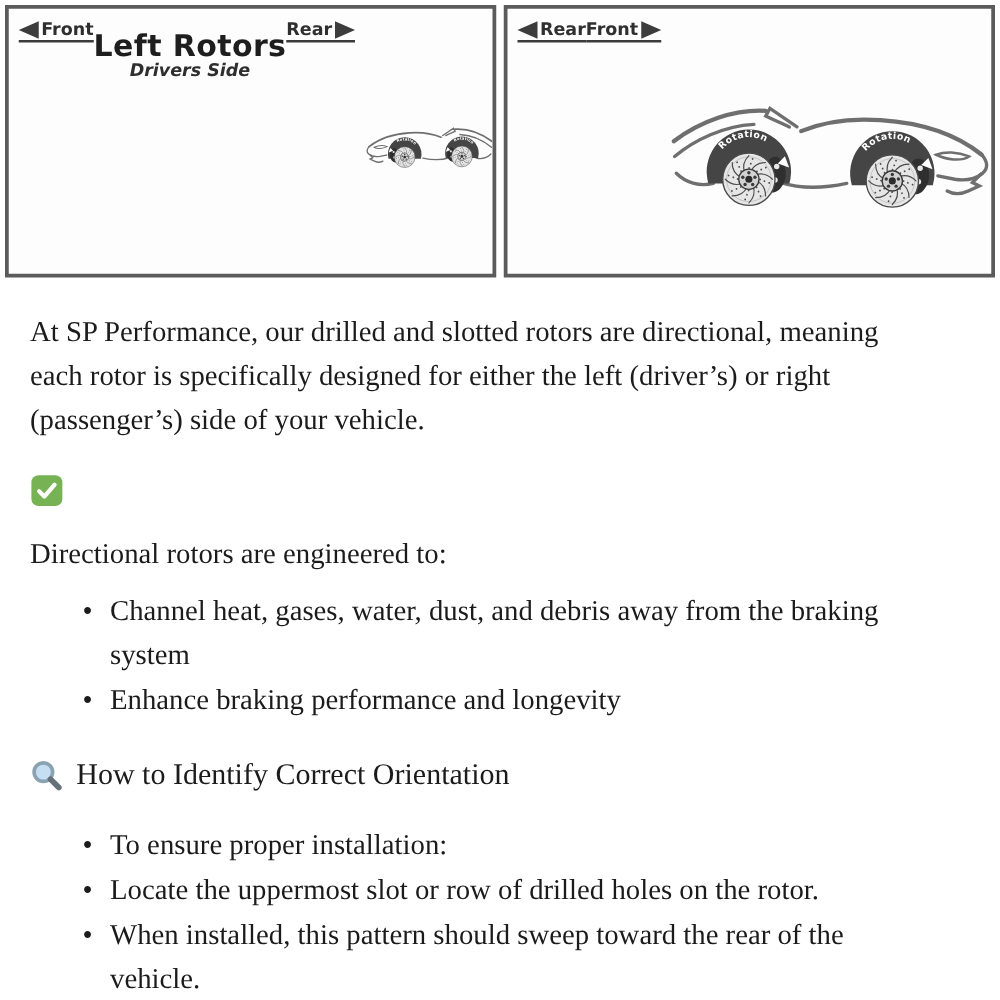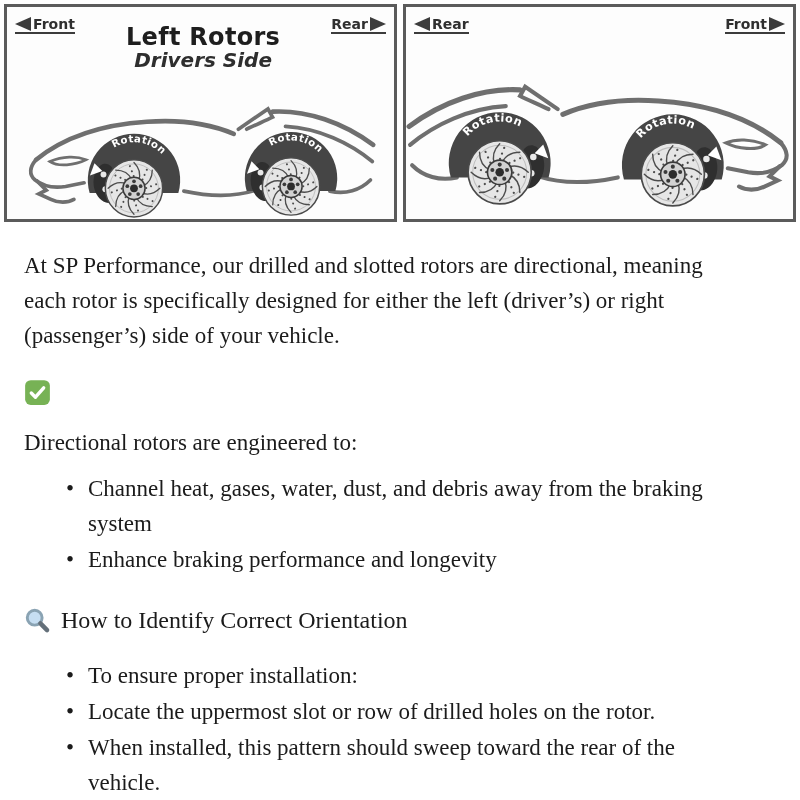--- a/index.html
+++ b/index.html
@@ -1,30 +1,30 @@
 <!DOCTYPE html>
 <html><head>
 <meta charset="utf-8">
 <style>
   * { margin:0; padding:0; box-sizing:border-box; }
   html,body { width:800px; background:#ffffff; font-family:"Liberation Serif", serif; color:#1b1b1b; }
   body { height:800px; overflow:hidden; }
 
   
   .diagram { display:flex; gap:6px; padding:4px 4px 0 4px; height:222px; }
-  .panel { flex:1; border:3px solid #5b5b5b; background:#fdfdfd; display:flex; flex-direction:column; overflow:hidden; }
+  .panel { flex:1; border:3px solid #5b5b5b; background:#fdfdfd; display:flex; flex-direction:row; overflow:hidden; }
   .panel-header { display:flex; align-items:flex-start; justify-content:space-between; padding:6px 8px 0 8px; font-family:"DejaVu Sans", sans-serif; }
   .dir { display:flex; align-items:center; gap:2px; border-bottom:2px solid #3c3c3c; padding-bottom:1px; margin-top:4px; }
   .dir-label { font-size:14px; font-weight:bold; color:#2f2f2f; line-height:1; }
   .tri { width:0; height:0; border-top:7px solid transparent; border-bottom:7px solid transparent; }
   .tri-left  { border-right:16px solid #3c3c3c; }
   .tri-right { border-left:16px solid #3c3c3c; }
   .panel-titles { text-align:center; line-height:1.05; }
   .panel-title { font-size:24px; font-weight:bold; color:#1e1e1e; letter-spacing:.3px;margin-top:12px; }
-  .panel-subtitle { font-size:20px; font-weight:bold; font-style:italic; color:#2e2e2e; }
+  .panel-subtitle { font-size:14px; font-weight:bold; font-style:italic; color:#2e2e2e; }
   .car-svg { flex:1; width:100%; }
 
   
   .article { padding:10px 30px 0 24px; }
   .intro { font-size:23px; line-height:35px; margin-top:16px; max-width:724px; }
   .sec-heading { display:flex; align-items:center; gap:10px; font-size:24px; margin-top:26px; }
   .sec-heading.bold { font-weight:bold; }
   .sec-heading .emoji { flex:0 0 auto; display:inline-flex; }
   .lead { font-size:23px; line-height:35px; margin-top:19px; }
   ul.bullets { list-style:none; margin-top:11px; }

